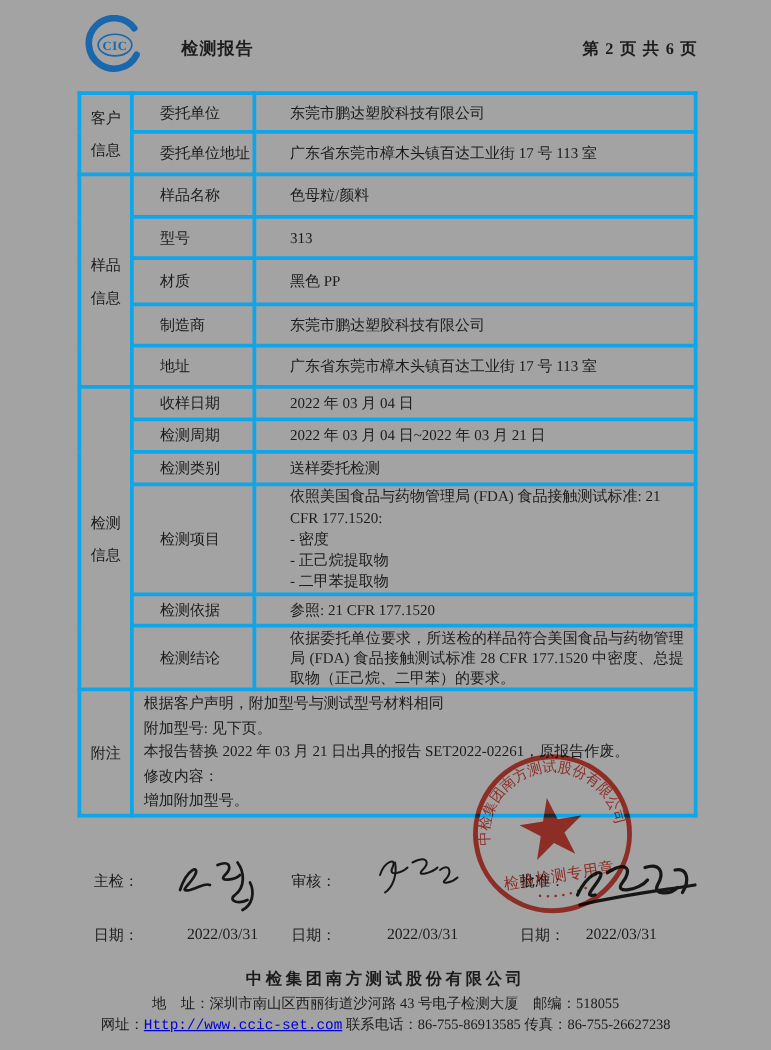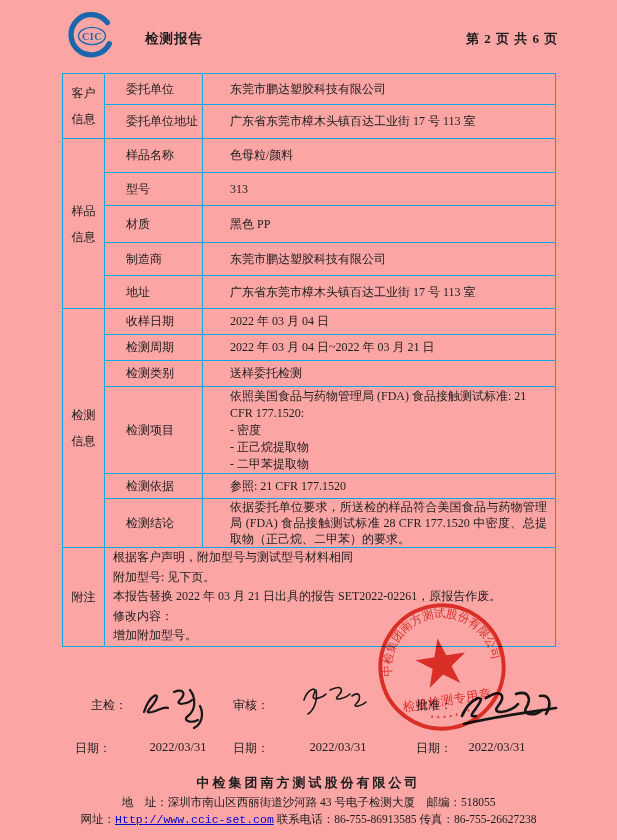--- a/index.html
+++ b/index.html
@@ -2,31 +2,31 @@
 <html><head>
 <meta charset="utf-8">
 <style>
   * { margin:0; padding:0; box-sizing:border-box; }
   html,body { background:#fff; }
   body {
     width:617px; height:840px;
     font-family:"Liberation Serif","DejaVu Serif",serif;
     color:#1c1c1c;
   }
-  .page { position:relative; width:617px; height:840px; background:#fca5a5; overflow:hidden; }
+  .page { position:relative; width:617px; height:840px; background:#a3a3a3; overflow:hidden; }
 
   
   .logo { position:absolute; left:63px; top:12px; width:58px; height:50px; }
   .doc-title { position:absolute; left:145px; top:30px; font-size:13.5px; font-weight:bold; letter-spacing:1px; }
   .report-no { position:absolute; left:234px; top:30px; font-size:13px; font-weight:bold; }
   .page-info { position:absolute; left:466px; top:30px; font-size:13px; font-weight:bold; letter-spacing:1px; }
 
   
   table.report { position:absolute; left:62px; top:73px; width:493px; border-collapse:collapse; table-layout:fixed; }
-  table.report td { border:1px solid #0ea5e9; font-size:12px; vertical-align:middle; }
+  table.report td { border:3px solid #0ea5e9; font-size:12px; vertical-align:middle; }
   td.sec { width:42px; text-align:center; white-space:pre-line; line-height:26px; }
   td.lbl { width:98px; padding-left:21px; }
   td.val { width:353px; padding-left:27px; padding-right:8px; white-space:pre-line; line-height:17px; }
   td.val.tight { line-height:16px; text-align:justify; }
   td.note { padding-left:8px; padding-right:8px; white-space:pre-line; line-height:19.5px; }
   tr.h31{height:31px} tr.h34{height:34px} tr.h33{height:33px} tr.h37{height:37px}
   tr.h26{height:26px} tr.h87{height:87px} tr.h25{height:25px} tr.h48{height:48px} tr.h98{height:98px}
 
   
   .sig-label { position:absolute; font-size:12px; }
@@ -128,21 +128,21 @@
         <td class="sec">附注</td>
         <td class="note" colspan="2">根据客户声明，附加型号与测试型号材料相同
 附加型号: 见下页。
 本报告替换 2022 年 03 月 21 日出具的报告 SET2022-02261，原报告作废。
 修改内容：
 增加附加型号。</td>
       </tr>
     </tbody>
   </table>
 
-  <div class="sig-label" style="left:91px; top:697px;">主检：</div>
+  <div class="sig-label" style="left:75px; top:697px;">主检：</div>
   <svg class="sig" style="left:130px; top:682px;" width="85" height="48" viewBox="0 0 85 48">
     <path d="M14 30 C20 12 30 10 26 18 C22 26 12 32 22 30 C30 28 34 24 38 26" stroke-width="2.2"></path>
     <path d="M44 10 C54 6 56 12 50 18 C44 24 58 22 62 18" stroke-width="2.2"></path>
     <path d="M60 8 C66 16 66 28 58 34 C52 38 60 42 68 38" stroke-width="2.2"></path>
     <path d="M70 24 C74 32 72 42 64 46" stroke-width="2.2"></path>
   </svg>
 
   <div class="sig-label" style="left:233px; top:697px;">审核：</div>
   <svg class="sig" style="left:294px; top:678px;" width="80" height="40" viewBox="0 0 80 40">
     <path d="M10 22 C14 10 24 8 20 16 C16 24 28 20 32 16" stroke-width="1.6" stroke="#4a4a4a"></path>

